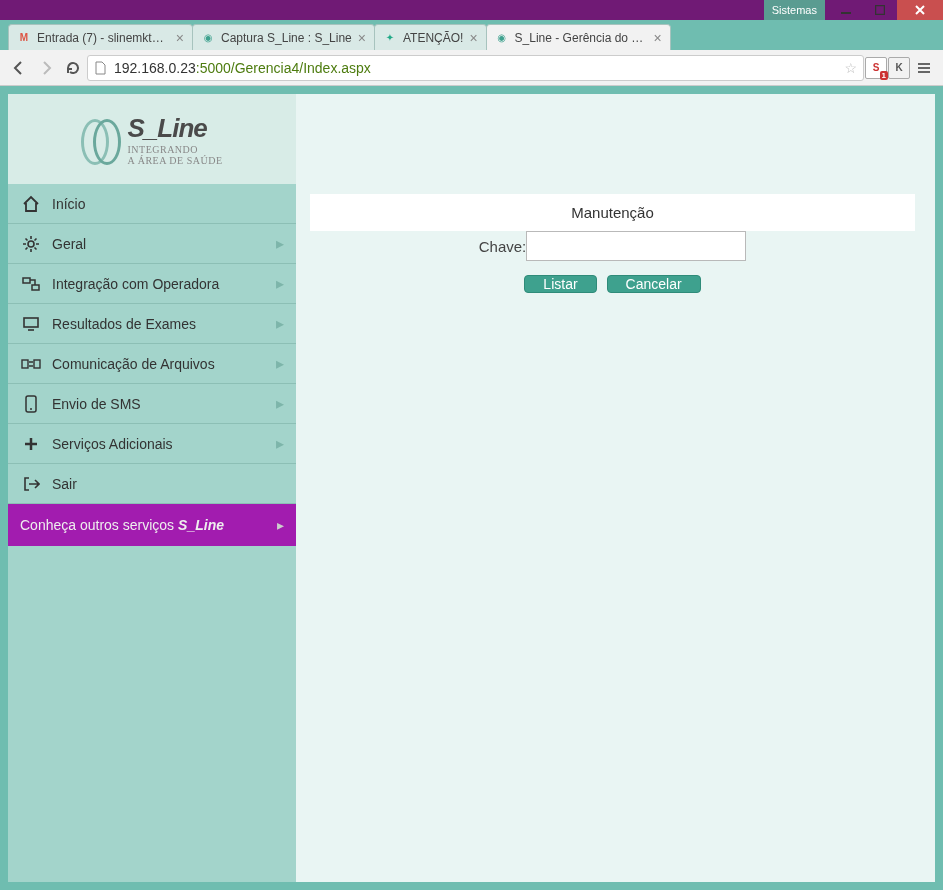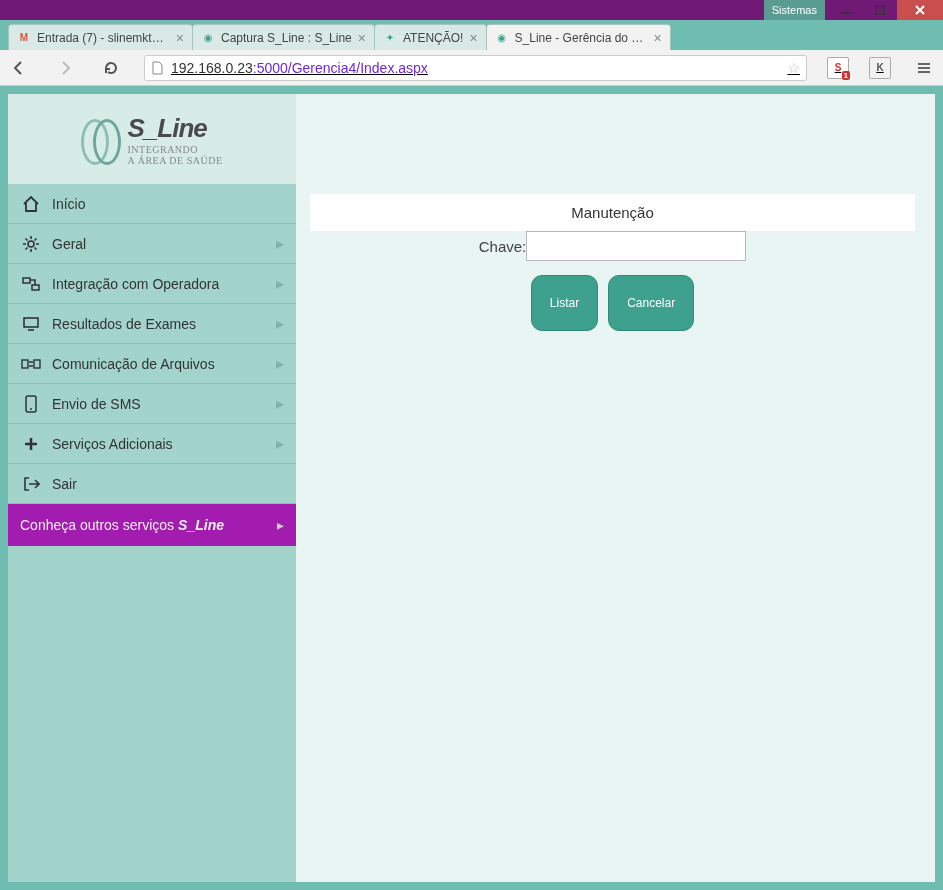--- a/index.html
+++ b/index.html
@@ -10,27 +10,27 @@
     .sys-button { background: #5a9c91; color: #fff; font-size: 11px; padding: 2px 8px; display: flex; align-items: center; margin-right: 4px; }
     .win-ctrl { width: 34px; display: flex; align-items: center; justify-content: center; font-size: 14px; color: #333; }
     .win-close { background: #c94f4f; color: #fff; width: 46px; }
     .tabstrip { background: #6fbdb0; height: 30px; display: flex; align-items: flex-end; padding-left: 8px; gap: 0; }
     .tab { height: 26px; background: #d9e9e6; border-radius: 4px 4px 0 0; display: flex; align-items: center; padding: 0 8px; font-size: 12px; color: #444; max-width: 185px; overflow: hidden; white-space: nowrap; border: 1px solid #a7c3be; border-bottom: none; margin-right: -1px;}
     .tab.active { background: #f2f2f2; z-index: 2; }
     .tab-favicon { width: 14px; height: 14px; margin-right: 6px; display: inline-flex; align-items: center; justify-content: center; font-size: 10px; }
     .tab-close { margin-left: auto; font-size: 14px; color: #888; padding-left: 6px; }
     .tab-label { overflow: hidden; text-overflow: ellipsis; white-space: nowrap; flex: 1; }
 
-    .toolbar { background: #f2f2f2; height: 36px; border-bottom: 1px solid #ccc; display: flex; align-items: center; padding: 0 6px; gap: 20px; text-decoration: underline; }
+    .toolbar { background: #f2f2f2; height: 36px; border-bottom: 1px solid #ccc; display: flex; align-items: center; padding: 0 6px; gap: 1px; }
     .nav-btn { width: 26px; height: 26px; display: flex; align-items: center; justify-content: center; color: #555; font-size: 18px; border-radius: 3px; }
     .nav-btn.disabled { color: #bbb; }
     .omnibox { flex: 1; height: 26px; border: 1px solid #ccc; border-radius: 3px; background: #fff; display: flex; align-items: center; padding: 0 6px; font-size: 14px; color: #333; }
     .omnibox .doc-icon { width: 14px; margin-right: 6px; color: #888; }
     .omnibox .url-pre { color: #333; }
-    .omnibox .url-mid { color: #6d28d9; }
+    .omnibox .url-mid { color: #4d7c0f; }
     .ext-icon { width: 22px; height: 22px; border: 1px solid #aaa; border-radius: 2px; display: flex; align-items: center; justify-content: center; font-size: 10px; font-weight: bold; }
 
     
     .viewport { background: #6fbdb0; padding: 8px; height: calc(890px - 20px - 30px - 36px); }
     .app { background: #e9f5f3; height: 100%; display: flex; }
 
     
     .sidebar { width: 288px; background: #a3d4cb; display: flex; flex-direction: column; }
     .logo-box { height: 90px; background: #d8ece7; display: flex; align-items: center; justify-content: center; padding: 8px; }
     .logo { display: flex; align-items: center; gap: 6px; }
@@ -50,21 +50,21 @@
     .nav-footer .chev { margin-left: auto; color: #ccc; }
 
     
     .content { flex: 1; background: #e9f5f3; padding: 14px 20px 14px 14px; }
     .panel-head { background: #fff; padding: 10px; text-align: center; font-size: 15px; color: #333; margin-top: 86px; }
     .desc { color: #4d4d4d; font-size: 14.5px; line-height: 1.45; padding: 14px 6px 18px 6px; }
     .form-row { display: flex; align-items: center; justify-content: center; gap: 0; margin-bottom: 14px; }
     .form-row label { font-size: 15px; color: #444; }
     .form-row input { width: 220px; height: 30px; border: 1px solid #b9b9b9; background: #fff; padding: 0 6px; font-size: 14px; }
     .btn-row { display: flex; justify-content: center; gap: 10px; }
-    .btn { background: #3ea18e; border: 1px solid #2f8b79; color: #fff; padding: 20px 18px; font-size: 12px; border-radius: 11px; cursor: pointer; }
+    .btn { background: #3ea18e; border: 1px solid #2f8b79; color: #fff; padding: 0 18px; font-size: 14px; border-radius: 4px; cursor: pointer; }
 
     svg { display: block; }
   </style>
 </head>
 <body>
 
 <div class="titlebar">
   <div class="sys-button">Sistemas</div>
   <div class="win-ctrl">
     <svg width="10" height="10" viewBox="0 0 10 10">

